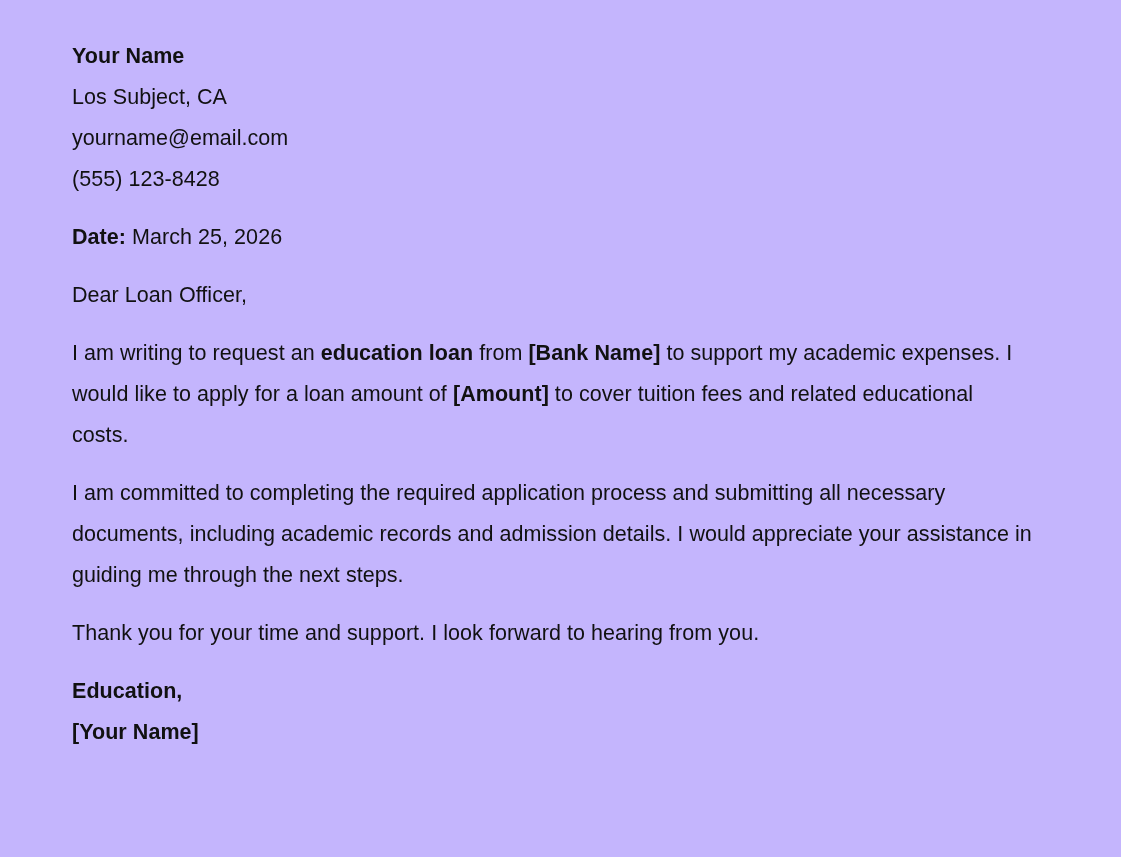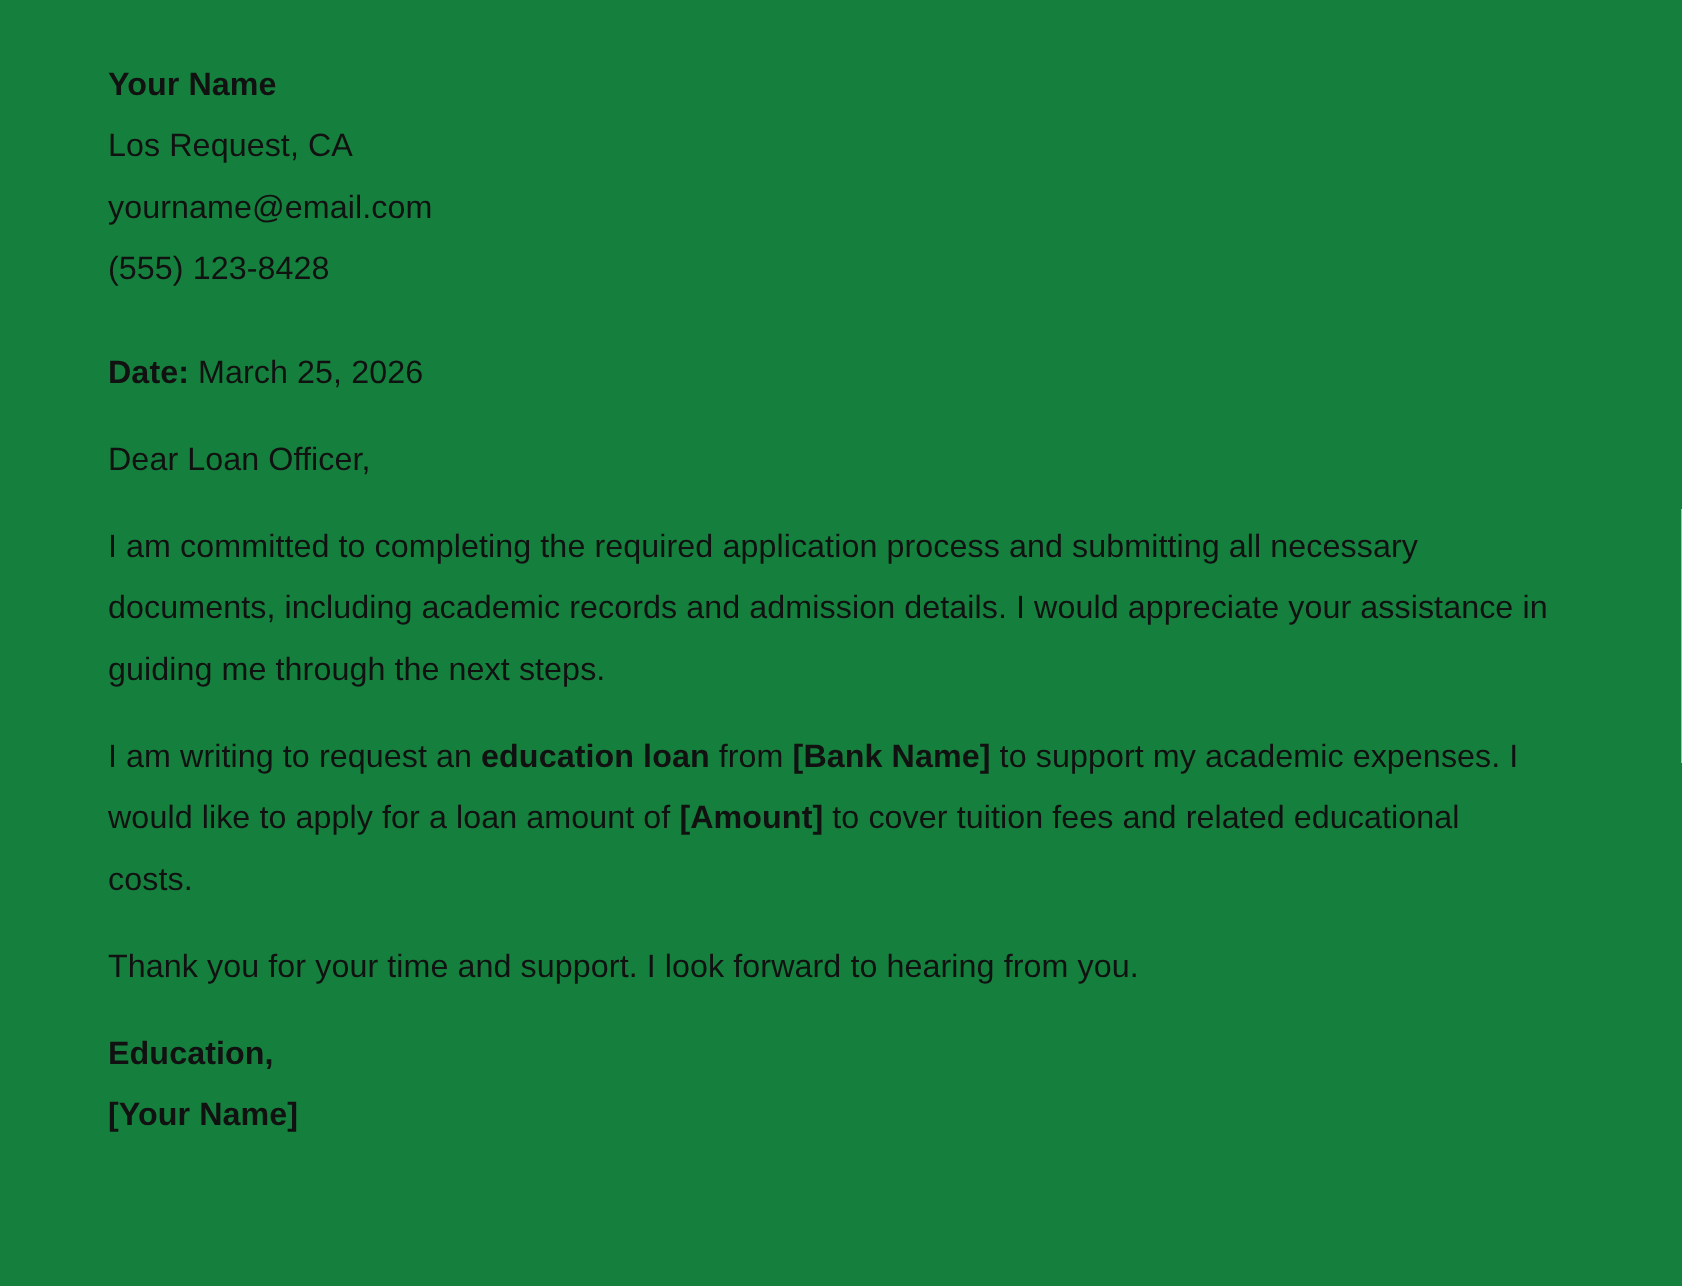--- a/index.html
+++ b/index.html
@@ -6,21 +6,21 @@
   html, body {
     margin: 0;
     padding: 0;
     background: #ffffff;
   }
 
   .page {
     position: relative;
     width: 1121px;
     height: 857px;
-    background: #15803d;
+    background: #c4b5fd;
     overflow: hidden;
     font-family: "Liberation Sans", sans-serif;
     color: #111111;
     -webkit-font-smoothing: antialiased;
   }
 
   .letter {
     position: absolute;
     left: 72px;
     top: 36px;
@@ -43,21 +43,21 @@
   .sender .line {
     margin: 0;
     white-space: nowrap;
   }
   .sender .line.name {
     font-weight: bold;
   }
 
   
   .field {
-    margin: 28px 0 0 0;
+    margin: 17px 0 0 0;
     white-space: nowrap;
   }
   .field .field-label {
     font-weight: bold;
   }
   .field .field-colon-regular {
     font-weight: normal;
   }
   .field .field-value {
     font-weight: normal;
@@ -90,33 +90,33 @@
   }
 </style>
 </head>
 <body>
 
 <div class="page">
   <div class="letter">
 
     <div class="sender">
       <p class="line name">Your Name</p>
-      <p class="line">Los Request, CA</p>
+      <p class="line">Los Subject, CA</p>
       <p class="line">yourname@email.com</p>
       <p class="line">(555) 123-8428</p>
     </div>
 
     <p class="line field"><span class="field-label">Date:</span><span class="field-value"> </span><span class="field-value">March 25, 2026</span></p>
 
 
     <p class="line salutation">Dear Loan Officer,</p>
 
+    <p class="para"><span>I am writing to request an </span><strong>education loan</strong><span> from </span><strong>[Bank Name]</strong><span> to support my academic expenses. I would like to apply for a loan amount of </span><strong>[Amount]</strong><span> to cover tuition fees and related educational costs.</span></p>
+
     <p class="para">I am committed to completing the required application process and submitting all necessary documents, including academic records and admission details. I would appreciate your assistance in guiding me through the next steps.</p>
-
-    <p class="para"><span>I am writing to request an </span><strong>education loan</strong><span> from </span><strong>[Bank Name]</strong><span> to support my academic expenses. I would like to apply for a loan amount of </span><strong>[Amount]</strong><span> to cover tuition fees and related educational costs.</span></p>
 
     <p class="para">Thank you for your time and support. I look forward to hearing from you.</p>
 
     <div class="closing">
       <p class="line">Education,</p>
       <p class="line">[Your Name]</p>
     </div>
 
   </div>
 </div>

